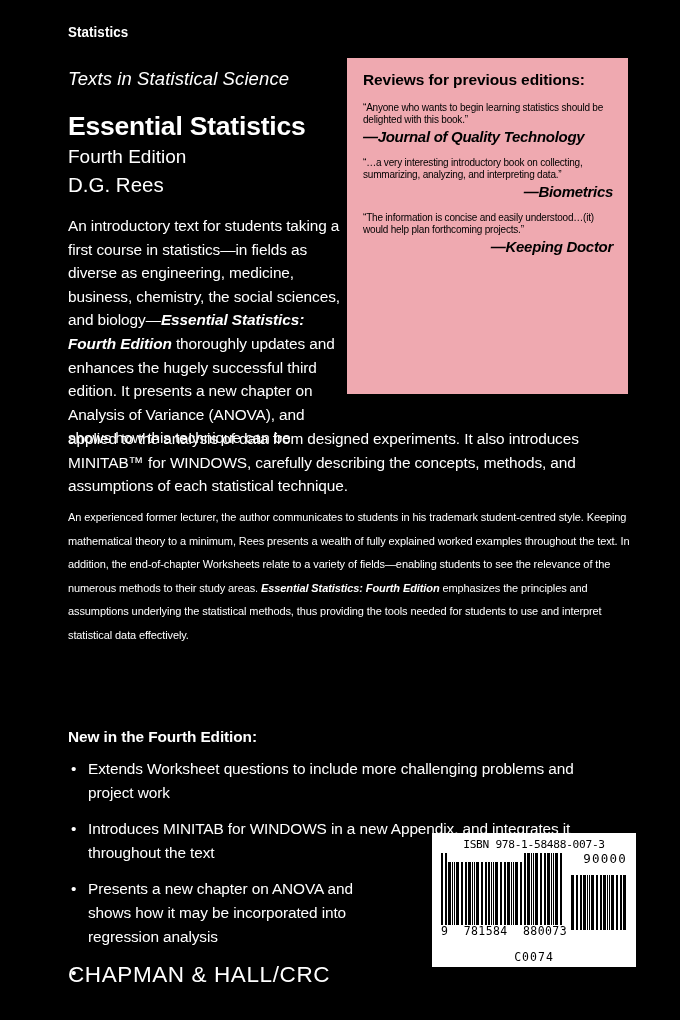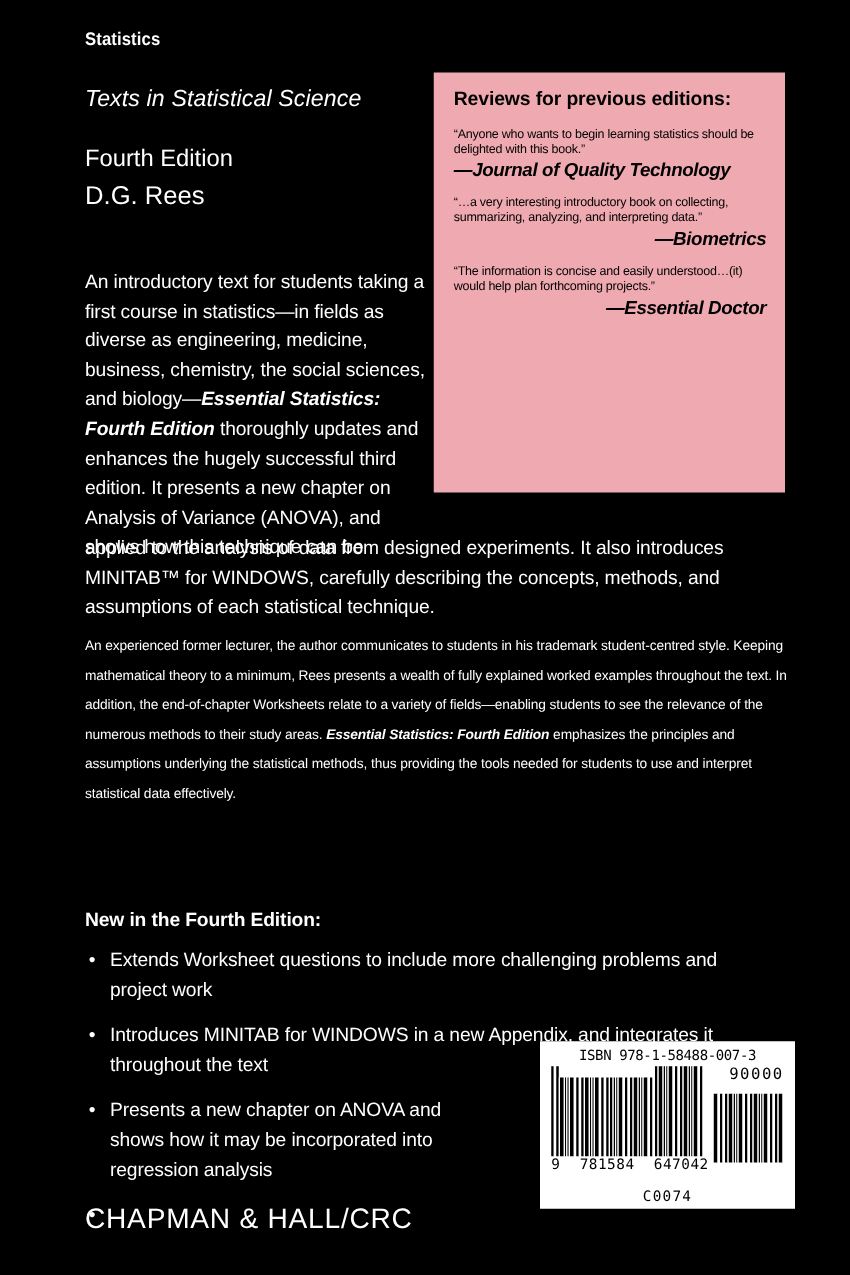--- a/index.html
+++ b/index.html
@@ -256,40 +256,41 @@
 </head>
 <body>
 
 <div class="cover">
 
   <div class="subject-label">Statistics</div>
 
   <div class="series-line">Texts in Statistical Science</div>
 
   <div class="title-block">
+    <div class="book-title">Essential Statistics</div>
     <div class="book-edition">Fourth Edition</div>
     <div class="book-author">D.G. Rees</div>
   </div>
 
   <div class="review-box">
     <div class="review-heading">Reviews for previous editions:</div>
 
     <div class="review-item">
       <div class="review-quote">“Anyone who wants to begin learning statistics should be delighted with this book.”</div>
       <div class="review-source align-left">—Journal of Quality Technology</div>
     </div>
 
     <div class="review-item">
       <div class="review-quote">“…a very interesting introductory book on collecting, summarizing, analyzing, and interpreting data.”</div>
       <div class="review-source align-right">—Biometrics</div>
     </div>
 
     <div class="review-item">
       <div class="review-quote">“The information is concise and easily understood…(it) would help plan forthcoming projects.”</div>
-      <div class="review-source align-right">—Essential Doctor</div>
+      <div class="review-source align-right">—Keeping Doctor</div>
     </div>
   </div>
 
   <div class="blurb-narrow">
     <span>An introductory text for students taking a first course in statistics—in fields as diverse as engineering, medicine, business, chemistry, the social sciences, and biology—</span><span class="bi">Essential Statistics: Fourth Edition</span><span> thoroughly updates and enhances the hugely successful third edition. It presents a new chapter on Analysis of Variance (ANOVA), and shows how this technique can be</span>
   </div>
 
   <div class="blurb-wide">applied to the analysis of data from designed experiments. It also introduces MINITAB™ for WINDOWS, carefully describing the concepts, methods, and assumptions of each statistical technique.</div>
 
   <div class="blurb-second">
@@ -395,21 +396,21 @@
             <span class="tall" style="width:1px;background:#000"></span>
             <span class="tall" style="width:1px;background:#fff"></span>
             <span class="tall" style="width:3px;background:#000"></span>
             <span class="tall" style="width:2px;background:#fff"></span>
             <span class="tall" style="width:2px;background:#000"></span>
             <span class="tall" style="width:2px;background:#fff"></span>
           </div>
         <div class="human-digits">
           <span>9</span>
           <span>781584</span>
-          <span>647042</span>
+          <span>880073</span>
         </div>
       </div>
 
       <div class="ean-addon">
         <div class="supp-digits">90000</div>
         <div class="bars" id="ean-addon-bars" style="height:62px">
             <span class="short" style="width:3px;background:#000"></span>
             <span class="short" style="width:2px;background:#fff"></span>
             <span class="short" style="width:2px;background:#000"></span>
             <span class="short" style="width:2px;background:#fff"></span>

